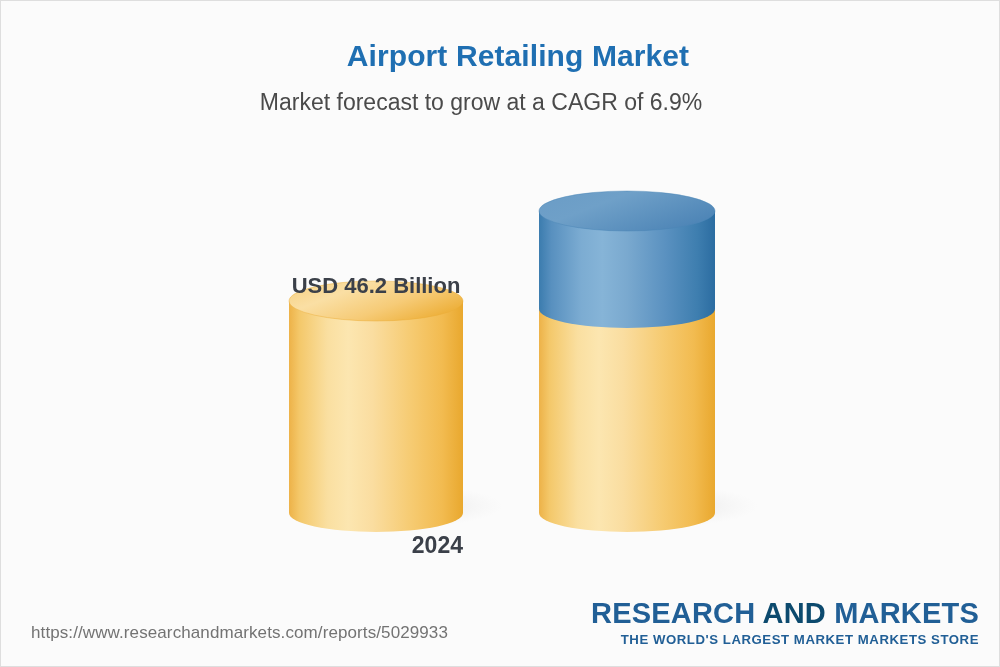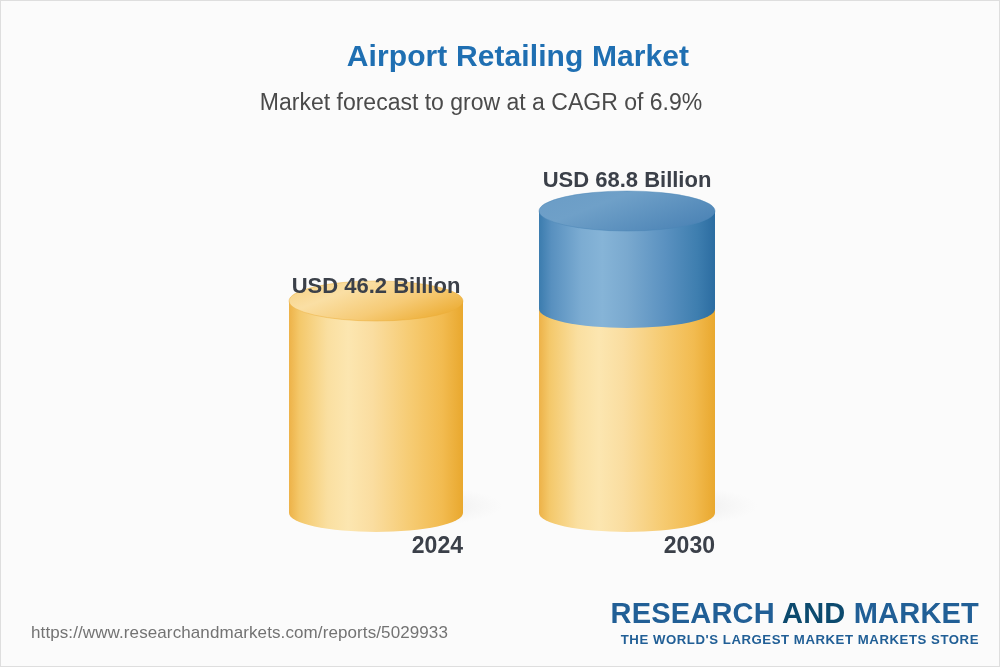--- a/index.html
+++ b/index.html
@@ -164,25 +164,23 @@
       <path d="M538,308 L538,512 A88,19 0 0 0 714,512 L714,308 Z" fill="url(#gradYellowBody)"></path>
 
       <path d="M538,210 L538,308 A88,19 0 0 0 714,308 L714,210 Z" fill="url(#gradBlueBody)"></path>
 
       <ellipse cx="626" cy="210" rx="88" ry="20" fill="url(#gradBlueTop)"></ellipse>
       <ellipse cx="626" cy="210" rx="88" ry="20" fill="none" stroke="#4a84b6" stroke-opacity="0.45" stroke-width="1"></ellipse>
     </g>
   </svg>
 
   <div class="value-label" id="label-2024">USD 46.2 Billion</div>
-  <div class="value-label" id="label-2030">USD 68.8 Billion</div>
 
   <div class="cat-label" id="cat-2024">2024</div>
-  <div class="cat-label" id="cat-2030">2030</div>
 
   <div id="footer-url">https://www.researchandmarkets.com/reports/5029933</div>
 
   <div id="logo">
-    <div id="logo-main"><span>RESEARCH </span><span id="logo-and">AND </span><span>MARKET</span></div>
+    <div id="logo-main"><span>RESEARCH </span><span id="logo-and">AND </span><span>MARKETS</span></div>
     <div id="logo-tagline">THE WORLD'S LARGEST MARKET MARKETS STORE</div>
   </div>
 
 </div>
 
 </body></html>

